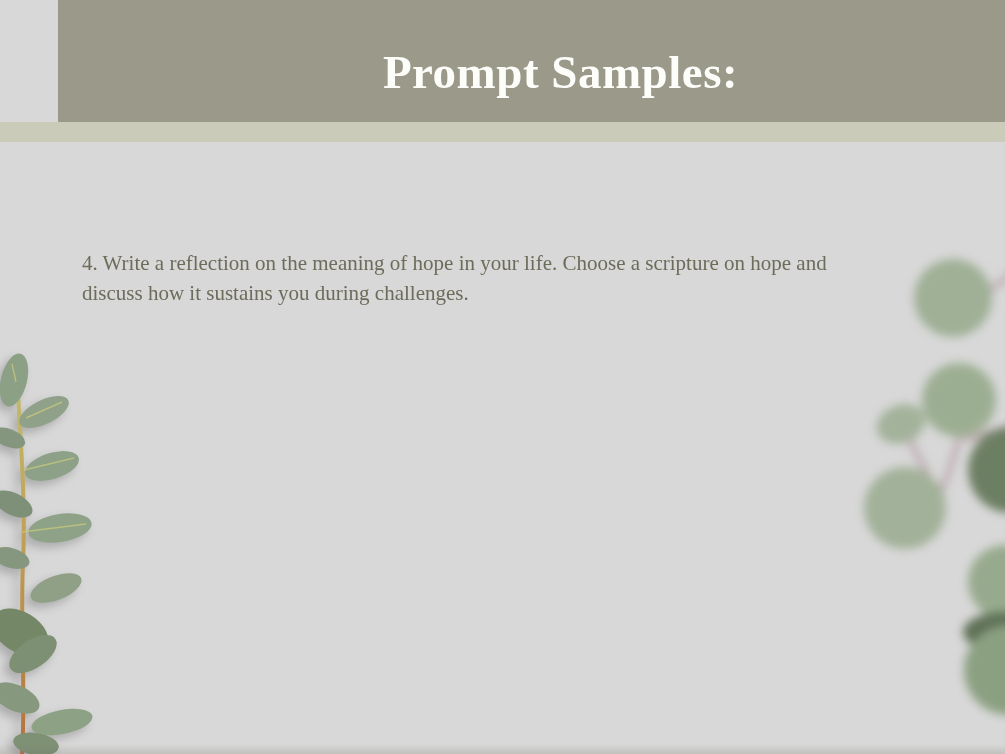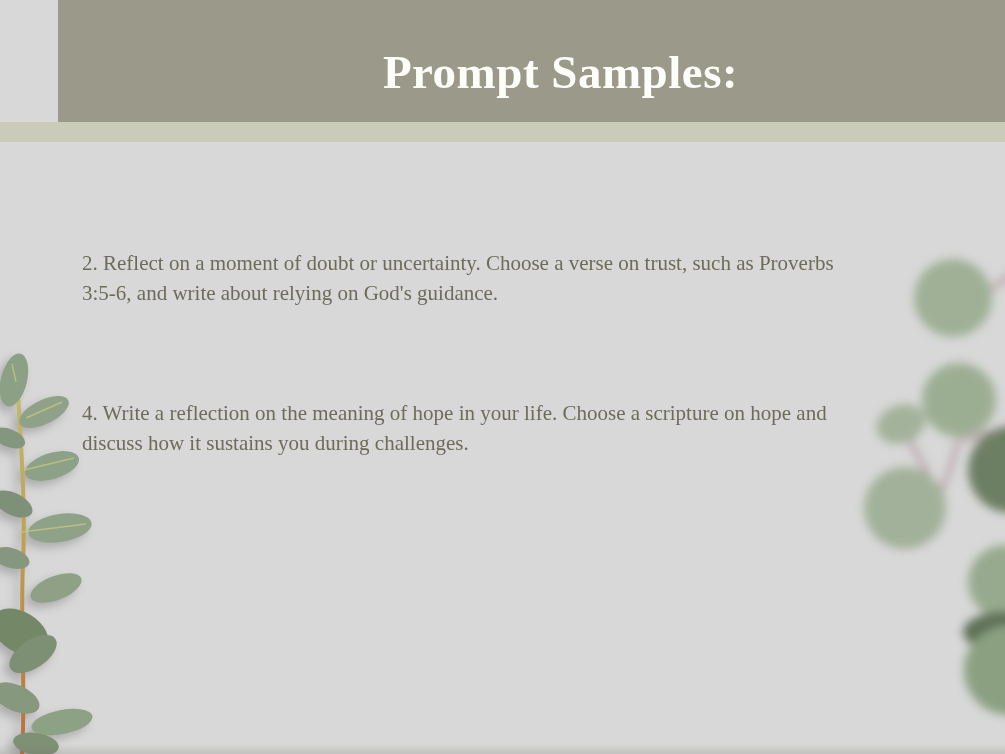--- a/index.html
+++ b/index.html
@@ -67,21 +67,20 @@
 
 <div class="slide">
 
   <div class="header-band">
     <h1 class="slide-title">Prompt Samples:</h1>
   </div>
 
   <div class="accent-strip"></div>
 
   <div class="prompt-list">
-    <p class="prompt-item">2. Reflect on a moment of doubt or uncertainty. Choose a verse on trust, such as Proverbs 3:5-6, and write about relying on God's guidance.</p>
     <p class="prompt-item">4. Write a reflection on the meaning of hope in your life. Choose a scripture on hope and discuss how it sustains you during challenges.</p>
     
     
   </div>
 
   <svg class="leaf-left" viewBox="0 0 112 402" xmlns="http://www.w3.org/2000/svg" aria-hidden="true">
     <defs>
       <linearGradient id="stemGrad" x1="0" y1="0" x2="0" y2="1">
         <stop offset="0" stop-color="#c2c06e"></stop>
         <stop offset="0.45" stop-color="#c0a055"></stop>

